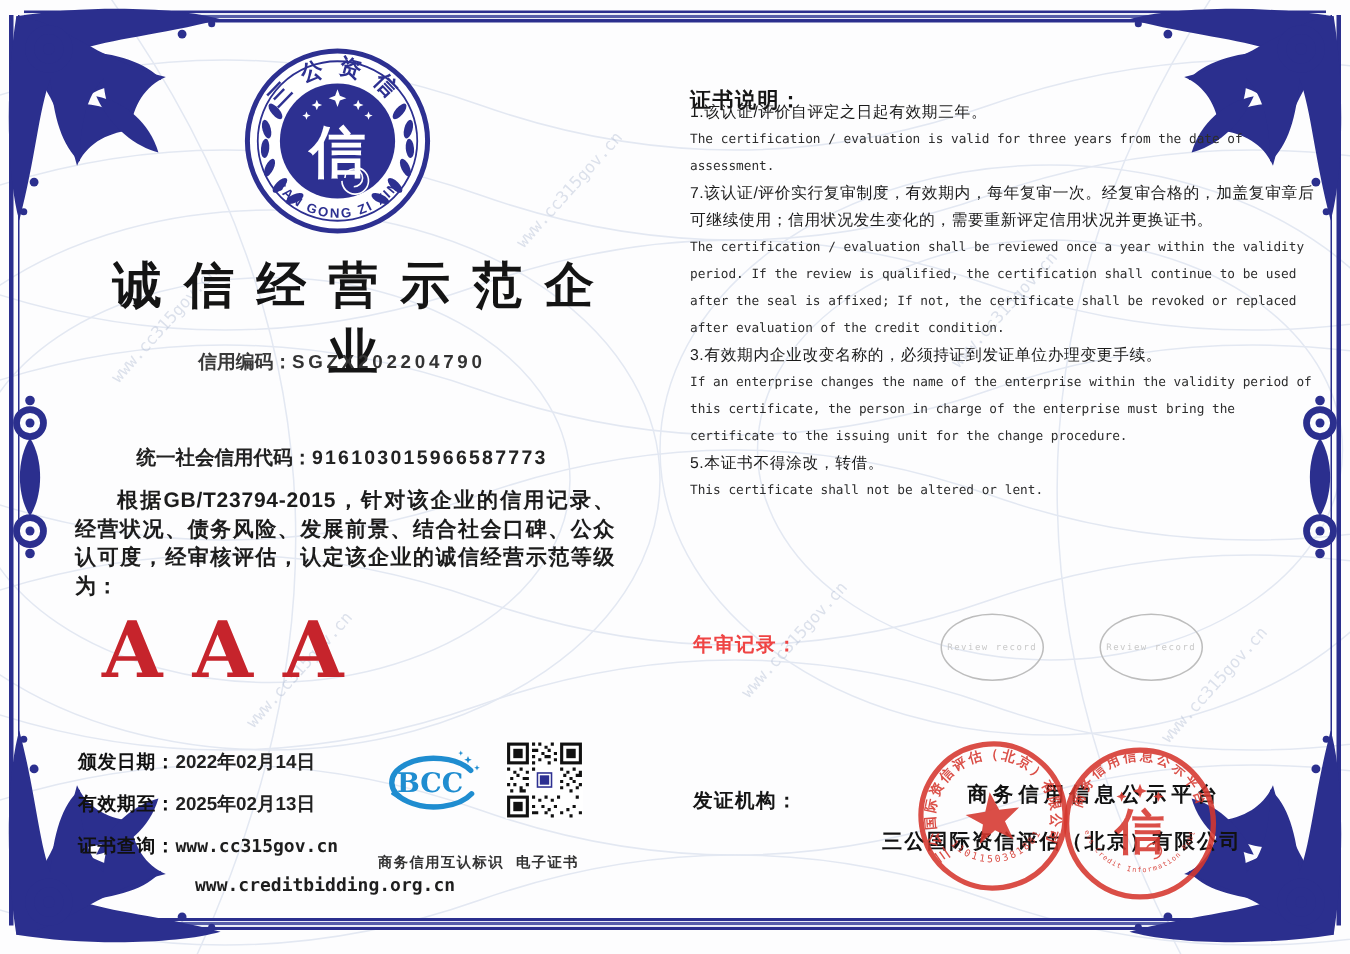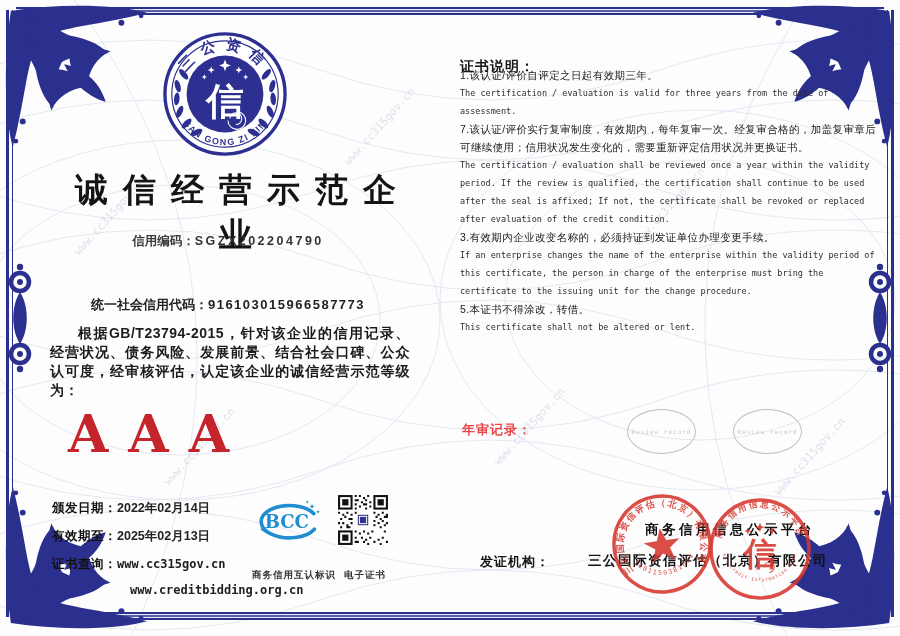--- a/index.html
+++ b/index.html
@@ -50,21 +50,21 @@
   
   .notes-head{left:460px;top:38px;font-size:14px;font-weight:700;color:#161616;letter-spacing:1px;margin-top:20px;}
   .notes{left:460px;top:66px;width:418px;}
   .note-zh{font-size:10.5px;line-height:18px;font-weight:400;color:#1a1a1a;letter-spacing:.4px;}
   .note-en{font-family:"DejaVu Sans Mono",monospace;font-size:8.5px;line-height:18px;color:#2d2d2d;}
   .review-label{left:462px;top:421px;font-size:13px;font-weight:700;color:#ef4444;letter-spacing:1px;}
   .stamp-oval{position:absolute;top:409px;width:67px;height:43px;border:1px solid #bdbdbd;border-radius:50%;
     display:flex;align-items:center;justify-content:center;background:transparent;}
   .stamp-oval span{font:6px "DejaVu Sans Mono",monospace;color:#c9c9c9;letter-spacing:1px;}
   .stamp-oval.o1{left:627px}.stamp-oval.o2{left:733px}
-  .issuer-label{left:480px;top:525px;font-size:13px;font-weight:700;color:#161616;letter-spacing:1px;z-index:1;margin-top:28px;}
+  .issuer-label{left:462px;top:525px;font-size:13px;font-weight:700;color:#161616;letter-spacing:1px;z-index:1;}
   .issuer-line1{left:645px;top:521px;font-size:13.5px;font-weight:700;color:#111;letter-spacing:3.5px;white-space:nowrap;z-index:1;}
   .issuer-line2{left:588px;top:552px;font-size:13.5px;font-weight:600;color:#111;letter-spacing:1.5px;white-space:nowrap;z-index:1;}
   .seal{position:absolute;z-index:2;opacity:.88;}
   .seal.s1{left:610px;top:492px;width:104px;height:104px;transform:rotate(-8deg);}
   .seal.s2{left:707px;top:496px;width:106px;height:106px;}
 </style>
 </head>
 <body>
 
 <div class="cert">

